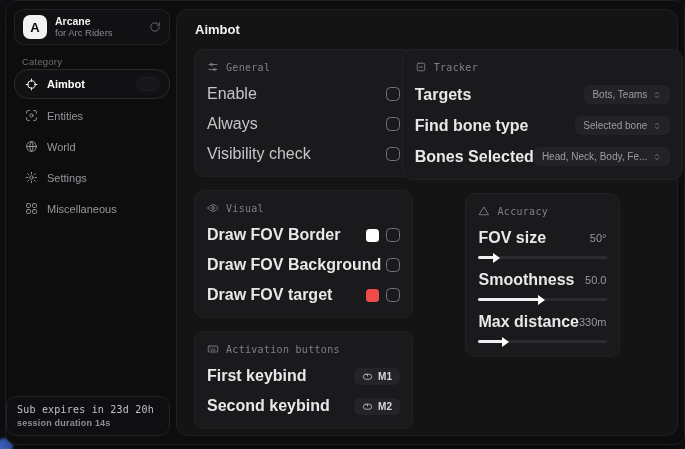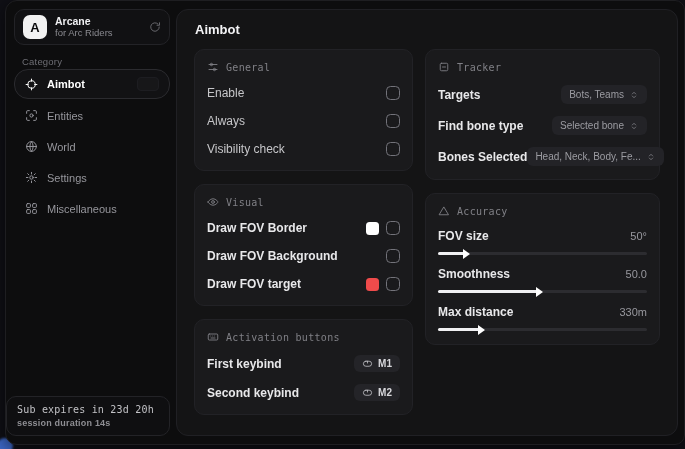--- a/index.html
+++ b/index.html
@@ -30,26 +30,26 @@
     padding:7px 10px;background:#0f0f11;box-sizing:border-box;}
   .sub-line{font-family:"DejaVu Sans Mono",monospace;font-size:10px;color:#c3c3c7;letter-spacing:.2px;white-space:nowrap;}
   .sess-line{font-size:9px;font-weight:700;color:#8e8e93;margin-top:3px;letter-spacing:.2px;}
   
   .main{position:absolute;left:170px;top:8px;right:6px;bottom:8px;background:#141415;border:1px solid #202024;
     border-radius:12px;padding:12px 17px;box-sizing:border-box;}
   .page-title{font-size:13px;font-weight:700;color:#f3f3f5;margin:0 0 12px 1px;}
   .cols{display:flex;gap:12px;align-items:flex-start;}
   .col{display:flex;flex-direction:column;gap:13px;}
   .col-left{width:233px;}
-  .col-right{width:235px;}
+  .col-right{width:235px;align-items:center;}
   .panel{background:#1a1a1c;border:1px solid #222226;border-radius:10px;padding:11px 12px 13px;box-sizing:border-box;}
   .panel-head{display:flex;align-items:center;gap:7px;color:#80808 6;color:#808086;
     font-family:"DejaVu Sans Mono",monospace;font-size:10px;letter-spacing:.3px;white-space:nowrap;}
   .row{display:flex;align-items:center;margin-top:12px;min-height:16px;}
-  .row-label{font-size:12px;font-weight:600;color:#e8e8ea;white-space:nowrap;}
+  .row-label{font-size:16px;font-weight:600;color:#e8e8ea;white-space:nowrap;}
   [data-name="panel-general"] .row-label{color:#c6c6c9;font-weight:500;}
   .row-right{margin-left:auto;display:flex;align-items:center;gap:7px;}
   .checkbox{width:14px;height:14px;border:1.5px solid #73737a;border-radius:4.5px;box-sizing:border-box;cursor:pointer;flex:none;}
   .swatch{width:13px;height:13px;border-radius:3.5px;cursor:pointer;flex:none;}
   .key-btn{margin-left:auto;display:flex;align-items:flex-start;gap:5px;background:#242428;border:none;border-radius:6px;
     padding:3px 8px;color:#d8d8dc;font-size:10px;font-weight:700;font-family:"Liberation Sans",sans-serif;cursor:pointer;}
   .key-btn .icon{color:#bfbfc4;}
   .select-btn{margin-left:auto;display:flex;align-items:center;gap:5px;background:#232327;border:none;border-radius:6px;
     padding:4px 8px;color:#9c9ca2;font-size:10px;font-weight:500;font-family:"Liberation Sans",sans-serif;white-space:nowrap;cursor:pointer;}
   .select-btn .icon{color:#8a8a90;}

